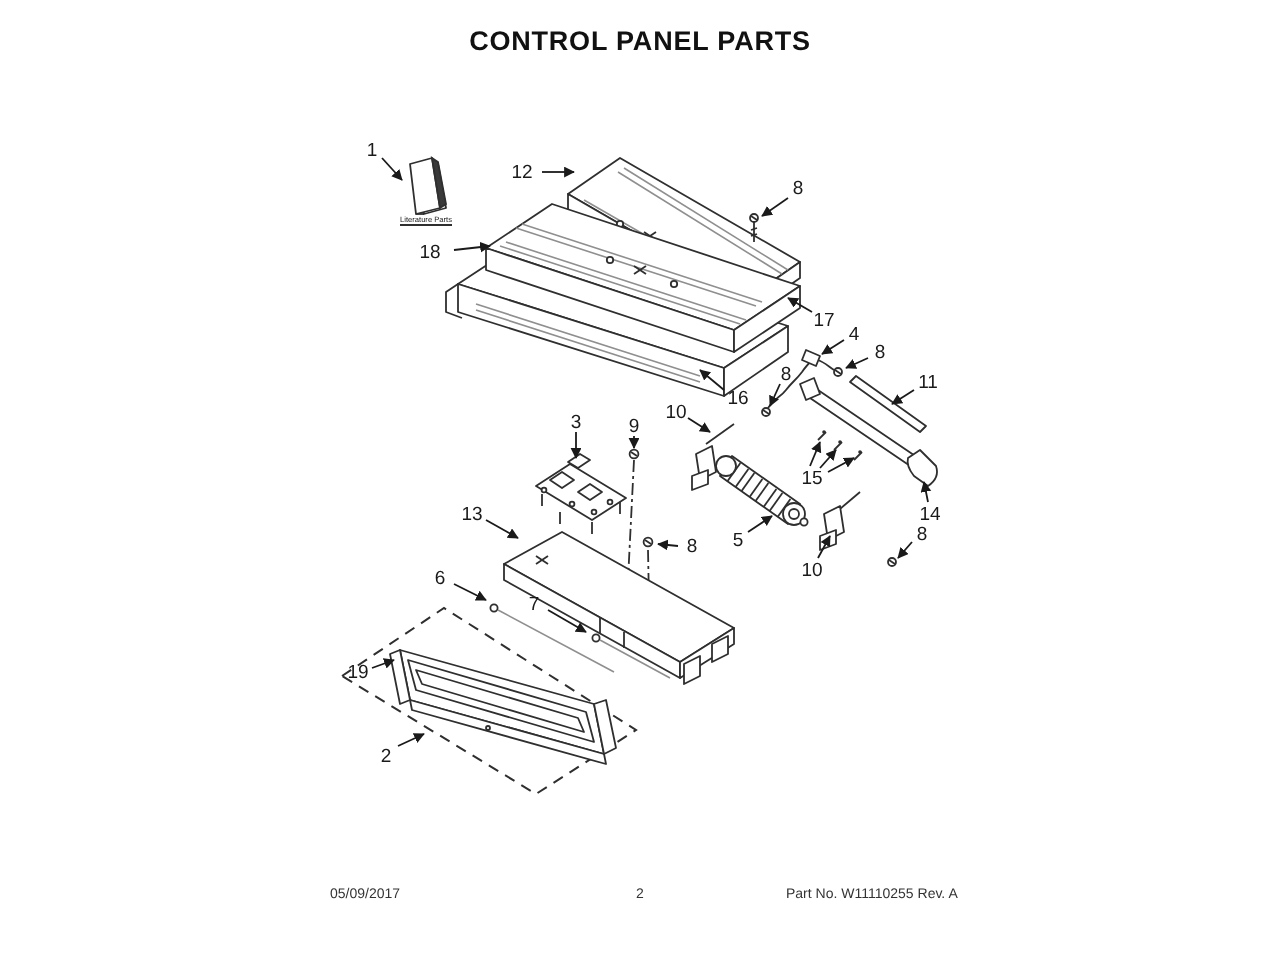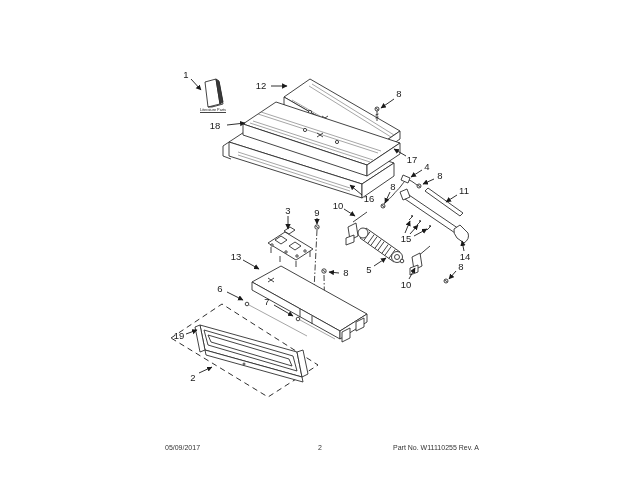--- a/index.html
+++ b/index.html
@@ -21,20 +21,21 @@
   .dash{stroke:#2f2f2f;stroke-width:1;fill:none;stroke-dasharray:5.5 4;}
   .cl {font-family:"Liberation Sans",sans-serif;font-size:9.5px;fill:#1a1a1a;text-anchor:middle;}
   .tiny{font-family:"Liberation Sans",sans-serif;font-size:3.8px;fill:#1a1a1a;text-anchor:middle;}
   .arr{stroke:#1a1a1a;stroke-width:.9;fill:none;marker-end:url(#ah);}
 </style>
 </head>
 <body>
 
 <div id="page">
 
+  <div id="title">CONTROL PANEL PARTS</div>
 
   <svg id="diagram-svg" width="640" height="480" viewBox="0 0 640 480">
     <defs>
       <marker id="ah" markerWidth="7" markerHeight="7" refX="5.5" refY="3" orient="auto">
         <path d="M0,0 L6,3 L0,6 Z" fill="#1a1a1a"></path>
       </marker>
     </defs>
 
     <g>
       <polygon class="sf" points="208,85 219,82 223,104 212,107"></polygon>

